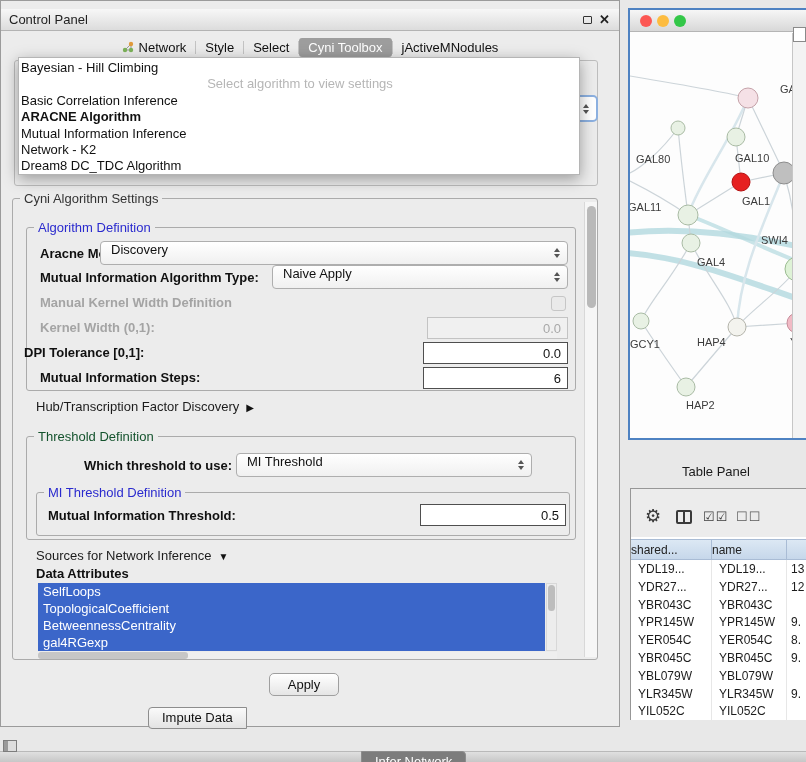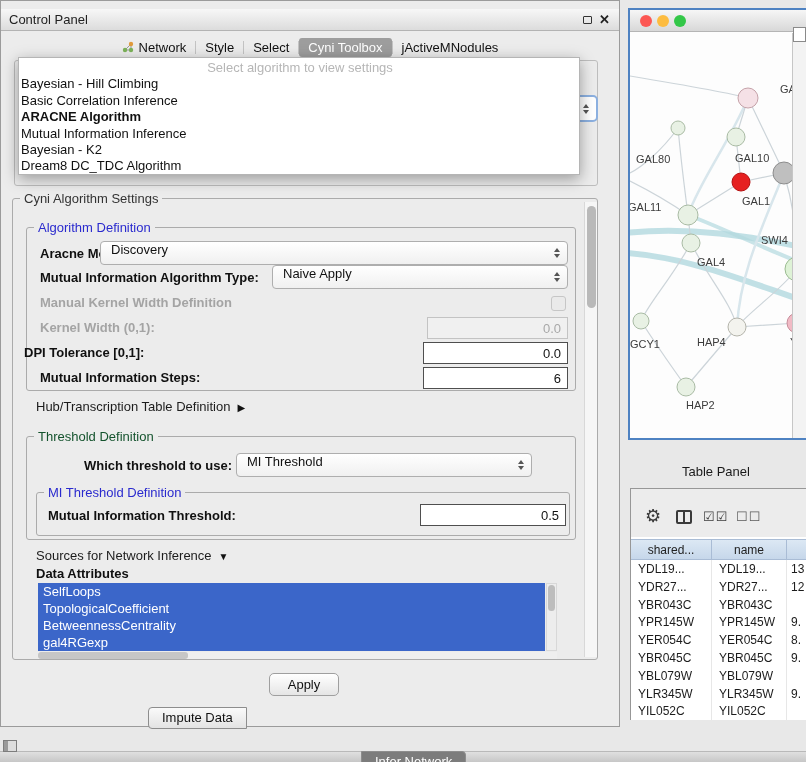--- a/index.html
+++ b/index.html
@@ -98,21 +98,21 @@
 
   
   .tp-label { left:634px; top:464px; font-size:13px; color:#1a1a1a;margin-left:48px; }
   .tbl-window { left:630px; top:488px; width:190px; height:232px; border:1px solid #979797; background:#ececec; }
   .tb-icon { position:absolute; color:#3a3a3a; }
   .col-icon { left:676px; top:510px; width:16px; height:14px; border:2px solid #3a3a3a; border-radius:2px; }
   .col-icon::after { content:""; position:absolute; left:5px; top:0; width:2px; height:10px; background:#3a3a3a; }
   .tbl-white { left:631px; top:537px; width:188px; height:182px; background:#fff; }
   .tbl-header { left:631px; top:539px; width:188px; height:21px; display:flex;
     background:linear-gradient(#dce8f4,#c6d7ea); border-top:1px solid #a9bcd5; border-bottom:1px solid #a9bcd5; }
-  .th { border-right:1px solid #a9bcd5; font-size:12px; color:#222; text-align:center; padding-top:3px; overflow:hidden; white-space:nowrap; }
+  .th { border-right:1px solid #a9bcd5; font-size:12px; color:#222; padding-top:3px; overflow:hidden; white-space:nowrap; }
   .tbl-body { left:631px; top:560px; width:188px; height:160px; overflow:hidden; background:#fff; }
   .tr { display:flex; height:17.8px; }
   .td { font-size:12px; color:#1c1c1c; padding:2px 0 0 7px; border-right:1px solid #e7e7e7; overflow:hidden; white-space:nowrap; }
   .col0 { width:81px; } .col1 { width:75px; } .col2 { width:32px; padding-left:4px; }
 
   
   .footer { left:0; top:751px; width:806px; height:11px; background:linear-gradient(#e0e0e0,#c7c7c7); border-top:1px solid #b9b9b9; }
   .corner-icon { left:3px; top:740px; width:14px; height:12px; border:1px solid #7d7d7d; background:#ddd; }
   .corner-icon::after { content:""; position:absolute; left:0; top:0; width:4px; height:10px; background:#9a9a9a; }
 </style>
@@ -162,26 +162,26 @@
 
   <div class="abs groupbox-fragment"></div>
   <div class="abs combo-fragment">
     <span class="combo-arrows">
         <i class="up"></i>
         <i class="dn"></i>
       </span>
   </div>
 
   <div class="abs popup">
+      <div class="popup-row">Bayesian - Hill Climbing</div>
       <div class="popup-row placeholder">Select algorithm to view settings</div>
-      <div class="popup-row">Bayesian - Hill Climbing</div>
       <div class="popup-row">Basic Correlation Inference</div>
       <div class="popup-row bold">ARACNE Algorithm</div>
       <div class="popup-row">Mutual Information Inference</div>
-      <div class="popup-row">Bayesian - K2</div>
+      <div class="popup-row">Network - K2</div>
       <div class="popup-row">Dream8 DC_TDC Algorithm</div>
     </div>
 
   <div class="group" style="left:12px;top:198px;width:586px;height:462px"></div>
   <div class="gtitle dark" style="left:20px;top:191px">Cyni Algorithm Settings</div>
 
   <div class="abs sb-track-v" style="left:584px;top:202px;width:13px;height:455px">
     <span class="sb-thumb" style="left:2px;top:4px;width:9px;height:102px"></span>
   </div>
 
@@ -212,21 +212,21 @@
   <div class="lbl dis" style="left:40px;top:320px">Kernel Width (0,1):</div>
   <input class="tfield dis" style="left: 427px; top: 317px; width: 141px;" readonly="" value="0.0">
 
   <div class="lbl" style="left:24px;top:345px">DPI Tolerance [0,1]:</div>
   <input class="tfield" style="left: 423px; top: 342px; width: 145px;" readonly="" value="0.0">
 
   <div class="lbl" style="left:40px;top:370px">Mutual Information Steps:</div>
   <input class="tfield" style="left: 423px; top: 367px; width: 145px;" readonly="" value="6">
 
   <div class="plain" style="left:36px;top:399px">
-    <span>Hub/Transcription Table Definition</span><span class="tri">▶</span>
+    <span>Hub/Transcription Factor Discovery</span><span class="tri">▶</span>
   </div>
 
   <div class="group" style="left:26px;top:436px;width:550px;height:104px"></div>
   <div class="gtitle green" style="left:34px;top:429px">Threshold Definition</div>
 
   <div class="lbl" style="left:84px;top:458px">Which threshold to use:</div>
   <div class="combo" style="left:236px;top:453px;width:296px">
     <span>MI Threshold</span>
     <span class="combo-arrows">
         <i class="up"></i>

